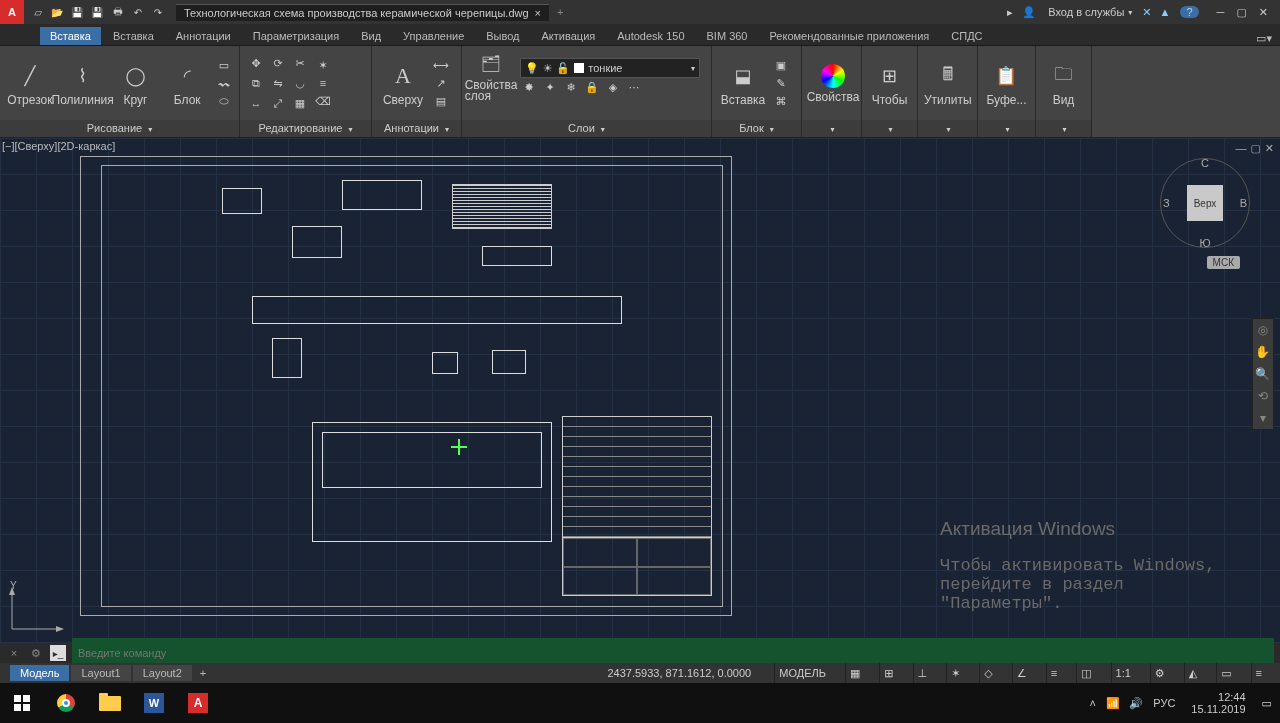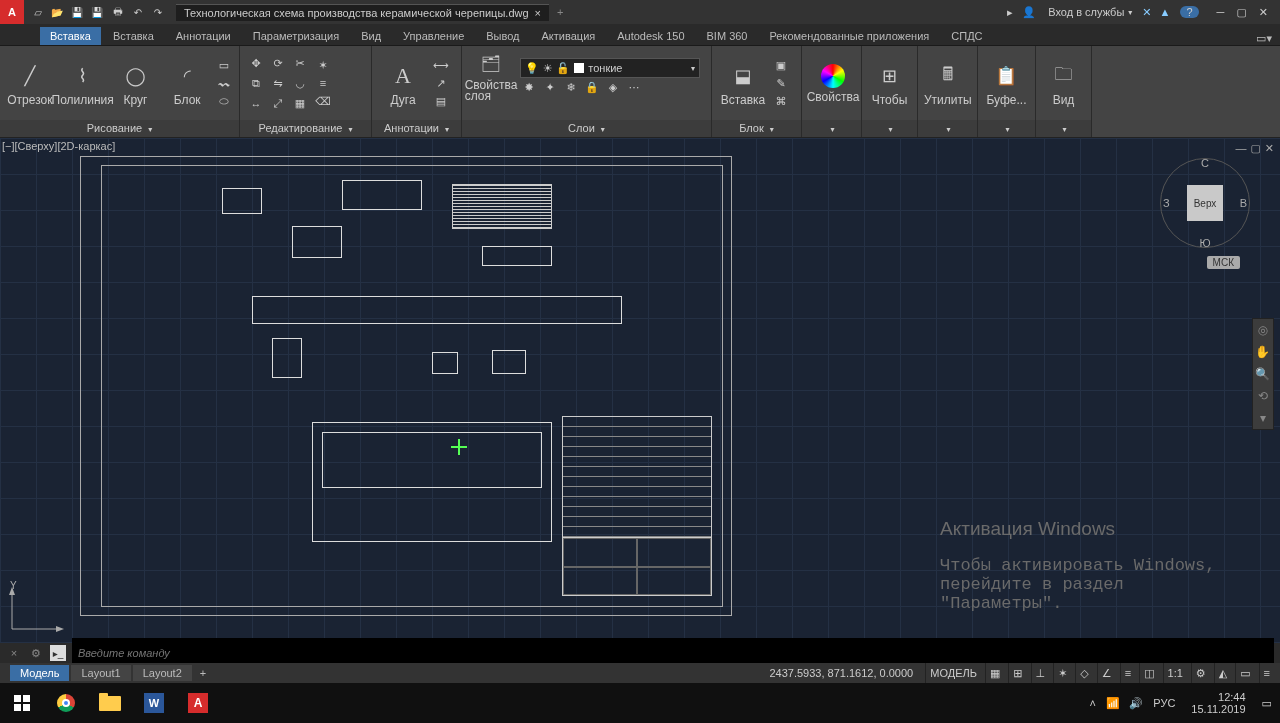--- a/index.html
+++ b/index.html
@@ -68,27 +68,27 @@
 .navbar-right span{ height:22px; display:flex; align-items:center; justify-content:center; color:#888; font-size:12px;}
 .vp-controls { position: absolute; top: 4px; right: 6px; display: flex; gap: 4px; color: #aaa; font-size: 11px; }
 .watermark { position: absolute; right: 30px; bottom: 30px; color: #6a6a6a; width: 310px; }
 .watermark .wt { font-size: 19px; }
 .watermark .ws { font-size: 17px; margin-top: 16px; font-family: Liberation Mono, monospace; }
 
 
 .cmdline-area { position: absolute; left: 0; right: 0; bottom: 60px; height: 20px; display: flex; align-items: center; padding: 0 6px; gap: 6px; background: #2a2a2a; color: #888; }
 .cmdline-area .xbtn, .cmdline-area .cfg { width: 16px; text-align: center; }
 .cmdline-area .prompt { background: #ddd; color: #333; height: 16px; width:16px; display:flex; align-items:center; justify-content:center; font-size:10px;}
-.cmdline-area input { flex: 1; background: #000000; border: none; color: #aaa; padding: 2px 6px; font-style: italic; height:31px;}
+.cmdline-area input { flex: 1; background: #14532d; border: none; color: #aaa; padding: 2px 6px; height:31px;}
 
 
 .model-tabs { position: absolute; left: 0; right: 0; bottom: 40px; height: 20px; background: #333; display: flex; align-items: center; color: #bbb; padding-left: 10px; gap: 2px; }
 .model-tab { padding: 2px 10px; background: #444; font-size: 11px; cursor: pointer; }
 .model-tab.active { background: #3a6ea5; color: #fff; }
-.status-right { margin-left: auto; display: flex; align-items: center; gap: 4px; padding-right: 6px; height:100%;text-align:center; }
+.status-right { margin-left: auto; display: flex; align-items: center; gap: 15px; padding-right: 14px; height:100%;text-align:center; }
 .status-coord { color: #ccc; padding: 0 8px; font-size: 11px;}
 .status-item { background: #333; color: #ccc; padding: 2px 3px; font-size: 11px;}
 .status-item.btn { border-left: 1px solid #222; height:100%; display:flex; align-items:center; padding:0 4px;}
 .sicon { width:18px; display:inline-flex; justify-content:center; font-size:11px;}
 
 
 .taskbar { position: absolute; left: 0; right: 0; bottom: 0; height: 40px; background: #101010; display: flex; align-items: center; color: #fff; }
 .taskbar .tb-btn { width: 44px; height: 40px; display: flex; align-items: center; justify-content: center; font-size: 16px; cursor: pointer;}
 .tb-chrome{ width:18px;height:18px;border-radius:50%;background:conic-gradient(#db4437 0 120deg,#0f9d58 120deg 240deg,#ffcd40 240deg 360deg); position:relative;}
 .tb-chrome::after{content:"";position:absolute;inset:5px;background:#4285f4;border-radius:50%;border:2px solid #fff;}
@@ -206,21 +206,21 @@
     <div class="panel-title">
         <span>Редактирование</span>
         <span class="dd"></span>
       </div>
   </div>
 
   <div class="panel" style="width:90px;">
     <div class="panel-body">
       <div class="big-btn">
           <div class="icon-box" style="font-family:serif;font-size:22px;">A</div>
-          <div class="lbl">Дуга</div>
+          <div class="lbl">Сверху</div>
         </div>
       <div class="mini-col">
         <span>⟷</span>
         <span>↗</span>
         <span>▤</span>
       </div>
     </div>
     <div class="panel-title">
         <span>Аннотации</span>
         <span class="dd"></span>

